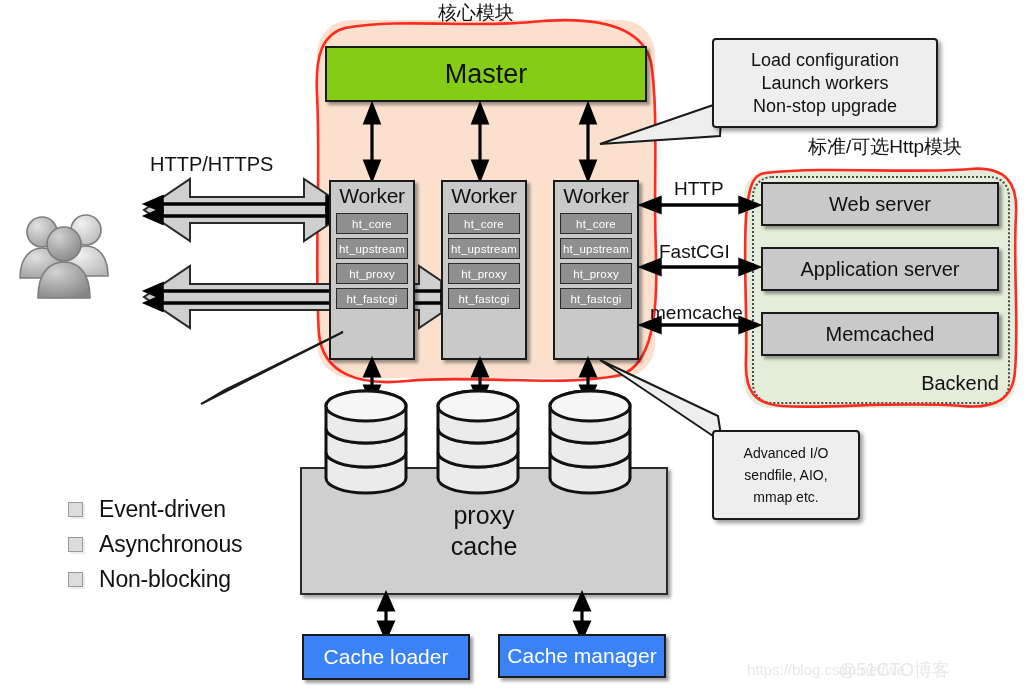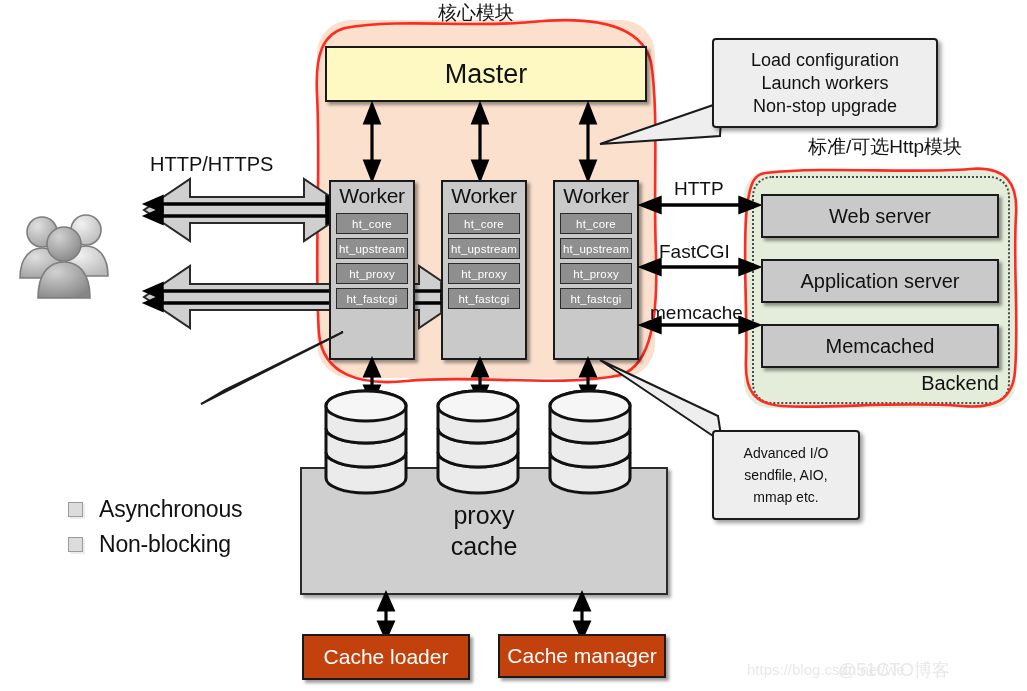--- a/index.html
+++ b/index.html
@@ -32,23 +32,23 @@
   #http-outline{left:738px;top:163px;width:285px;height:252px;pointer-events:none;}
 
   
   .box{
     box-sizing:border-box;
     border:2px solid #1a1a1a;
     box-shadow:3px 3px 3px rgba(0,0,0,.38);
     display:flex;align-items:center;justify-content:center;
     text-align:center;color:#111;
   }
-  .box-light{background:#fef9c3;}
-  .box-mid{background:#c9c9c9;margin-top:12px;}
-  .box-dark{background:#c2410c;color:#ffffff;}
+  .box-light{background:#84cc16;}
+  .box-mid{background:#c9c9c9;}
+  .box-dark{background:#3b82f6;color:#ffffff;}
 
   #master{left:325px;top:46px;width:322px;height:56px;font-size:27px;}
 
   .worker{
     width:86px;height:180px;background:#c9c9c9;
     box-sizing:border-box;border:2px solid #1a1a1a;
     box-shadow:3px 3px 3px rgba(0,0,0,.38);
     display:flex;flex-direction:column;align-items:center;
   }
   .worker-title{font-size:21px;color:#111;margin-top:1px;line-height:26px;letter-spacing:-.3px;}
@@ -331,20 +331,24 @@
   <svg class="abs" style="left:598px;top:358px;" width="130" height="100" viewBox="0 0 130 100">
     <path d="M2 2 L124 84 L120 58 Z" fill="#eeeeee" stroke="#1a1a1a" stroke-width="2"></path>
   </svg>
 
   <div class="abs callout" id="callout-master">Load configuration<br>Launch workers<br>Non-stop upgrade</div>
   <div class="abs callout" id="callout-io">Advanced I/O<br>sendfile, AIO,<br>mmap etc.</div>
 
   <div class="abs" id="bullets">
     <div class="bullet-row">
       <span class="bullet-sq"></span>
+      <span class="bullet-text">Event-driven</span>
+    </div>
+    <div class="bullet-row">
+      <span class="bullet-sq"></span>
       <span class="bullet-text">Asynchronous</span>
     </div>
     <div class="bullet-row">
       <span class="bullet-sq"></span>
       <span class="bullet-text">Non-blocking</span>
     </div>
   </div>
 
   <div class="wm" id="wm-1">https://blog.csdn.net/we</div>
   <div class="wm" id="wm-2">@51CTO博客</div>

